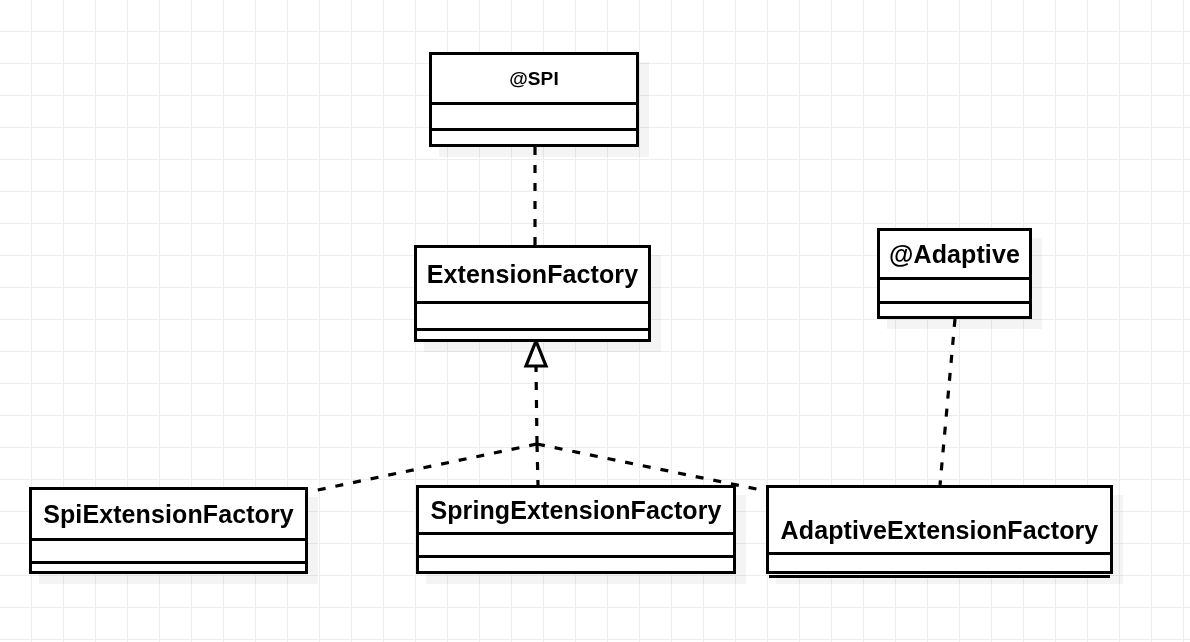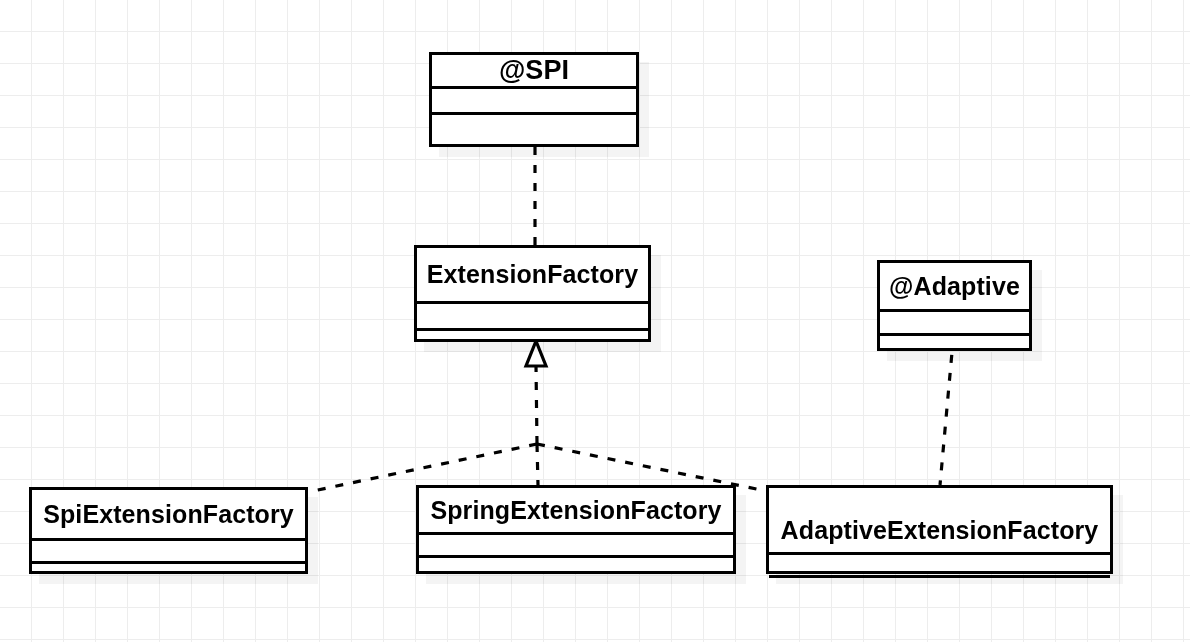--- a/index.html
+++ b/index.html
@@ -51,30 +51,30 @@
     white-space: nowrap;
     padding: 0 8px;
   }
   .uml-compartment {
     flex: 0 0 auto;
     border-top: 3px solid #000000;
   }
 
   
   #box-spi { left: 429px; top: 52px; width: 210px; height: 95px; }
-  #box-spi .uml-title { height: 31px; font-size: 27px; border-radius: 20px; }
+  #box-spi .uml-title { height: 47px; font-size: 19px; border-radius: 20px; }
   #box-spi .c1 { height: 23px; }
   #box-spi .c2 { height: 22px; }
 
   #box-extension-factory { left: 414px; top: 245px; width: 237px; height: 97px; }
   #box-extension-factory .uml-title { height: 53px; font-size: 25px; }
   #box-extension-factory .c1 { height: 24px; }
   #box-extension-factory .c2 { height: 23px; }
 
-  #box-adaptive { left: 877px; top: 228px; width: 155px; height: 91px; margin-top: 32px; }
+  #box-adaptive { left: 877px; top: 228px; width: 155px; height: 91px; }
   #box-adaptive .uml-title { height: 46px; font-size: 25px; }
   #box-adaptive .c1 { height: 21px; }
   #box-adaptive .c2 { height: 21px; }
 
   #box-spi-extension-factory { left: 29px; top: 487px; width: 279px; height: 87px; }
   #box-spi-extension-factory .uml-title { height: 48px; font-size: 25px; }
   #box-spi-extension-factory .c1 { height: 20px; }
   #box-spi-extension-factory .c2 { height: 18px; }
 
   #box-spring-extension-factory { left: 382px; top: 485px; width: 320px; height: 89px; margin-left: 34px; }

